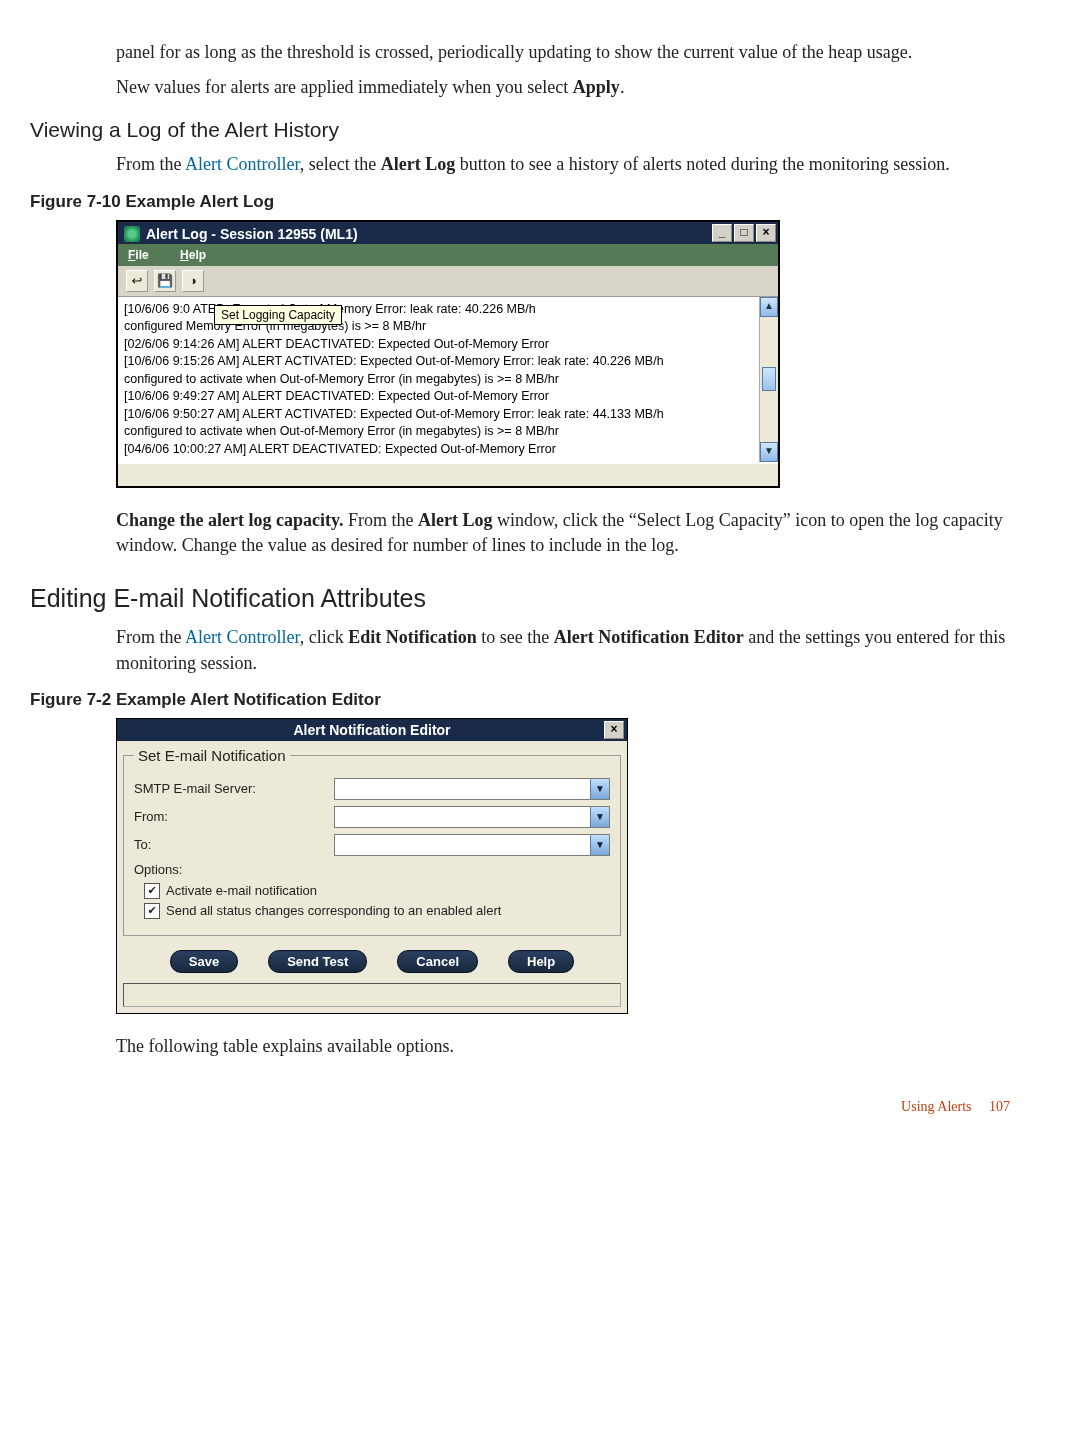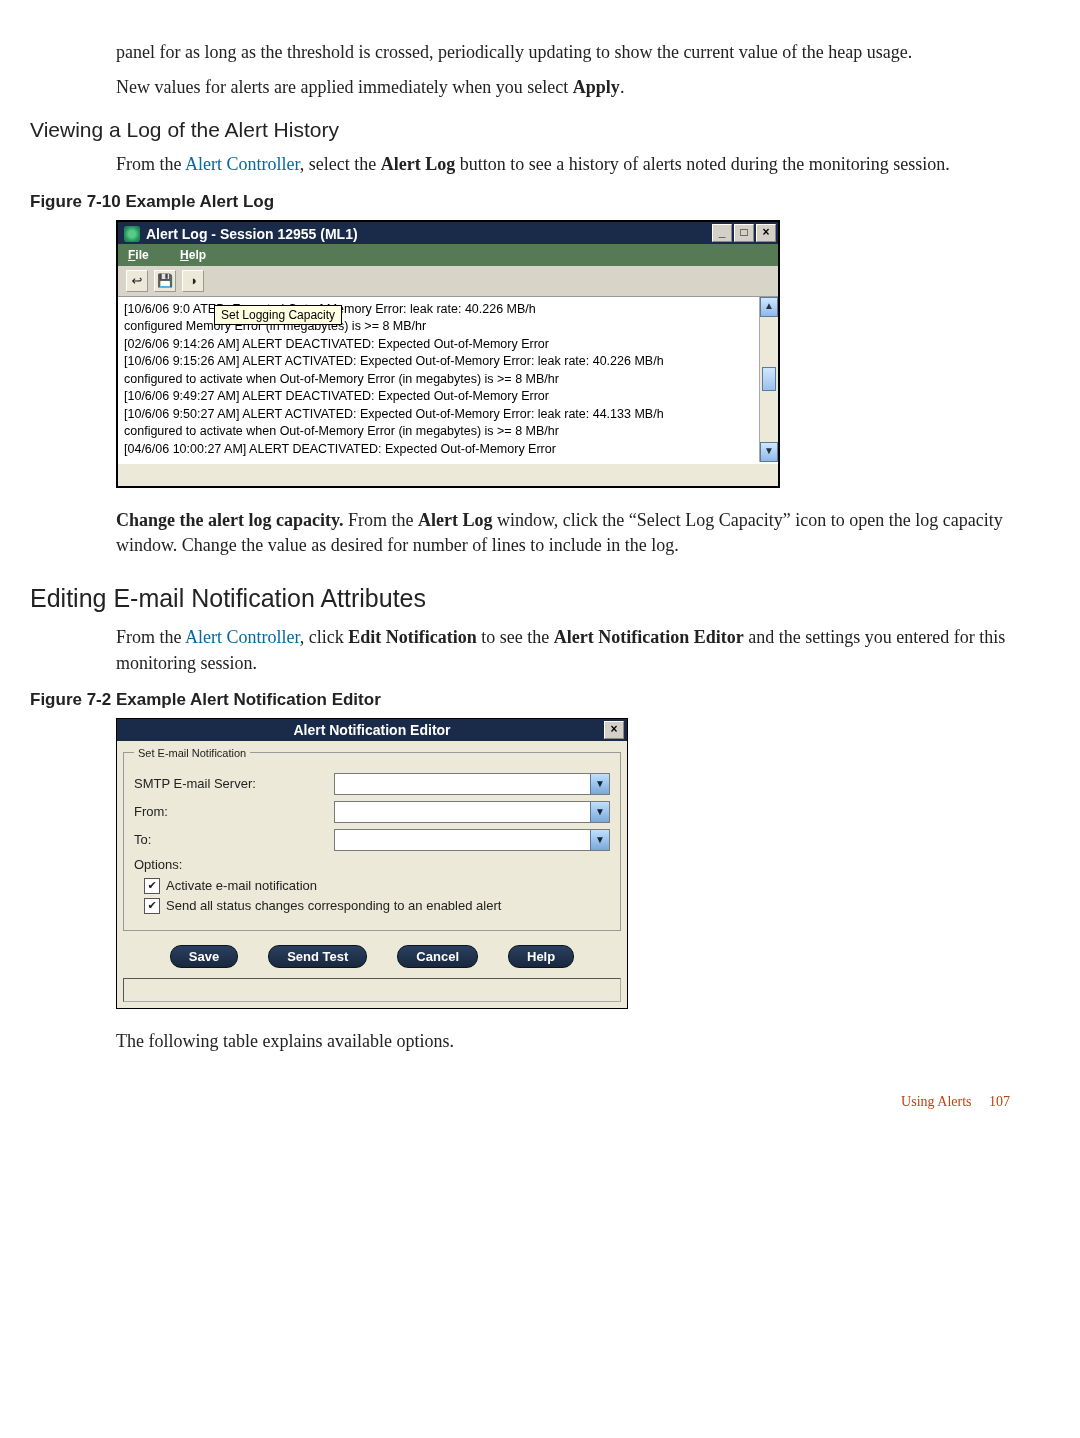--- a/index.html
+++ b/index.html
@@ -166,21 +166,21 @@
     background:#d4d0c8;
     border:1px solid #888; border-top-color:#fff; border-left-color:#fff;
     font-weight:bold; font-size:12px; line-height:14px; text-align:center; color:#000;
   }
   .fieldset2 {
     margin: 6px;
     border: 1px solid #999;
     padding: 8px 10px 12px 10px;
   }
   .fieldset2 legend {
-    font-size: 11px;
+    font-size: 15px;
     padding: 0 4px;
   }
   .row2 { display:flex; align-items:center; margin: 6px 0; }
   .lbl2 { width: 200px; font-size: 13px; }
   .combo {
     flex:1; height:20px;
     background:#fff; border:1px solid #7a7a7a;
     display:flex;
   }
   .combo .dd {

